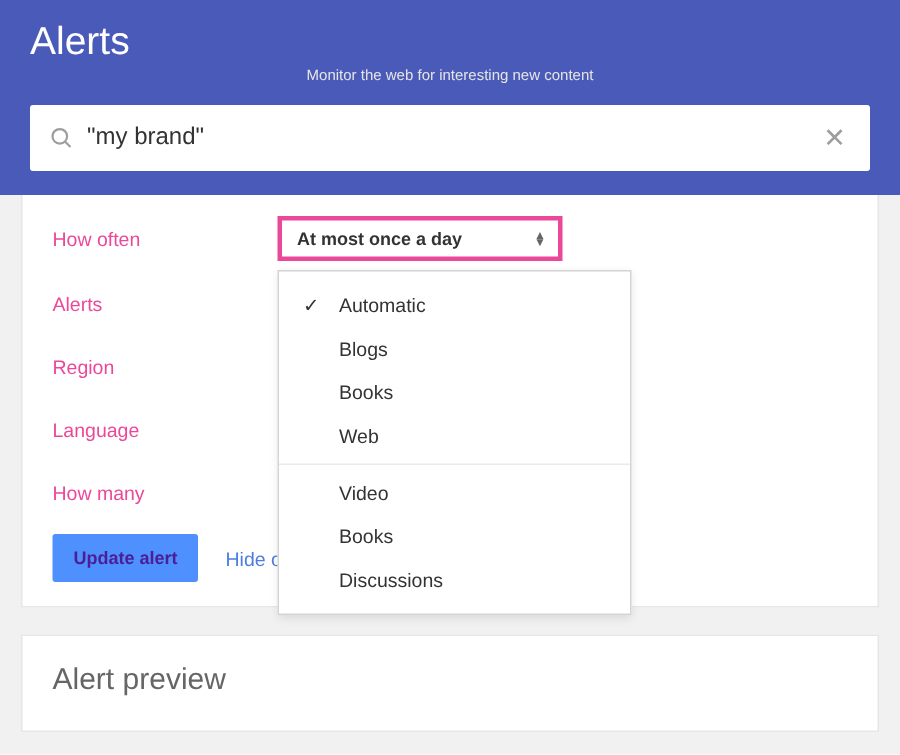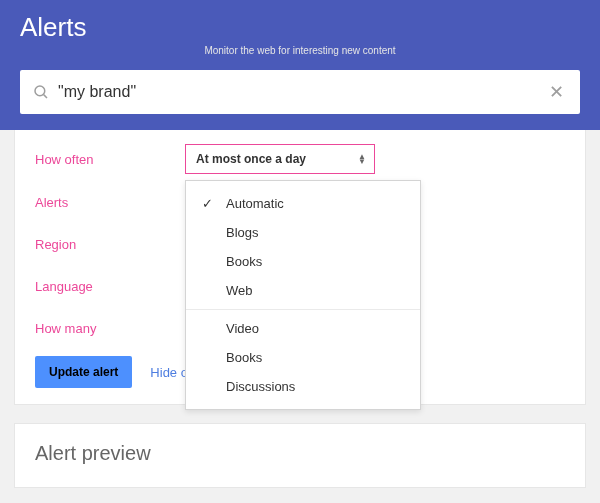--- a/index.html
+++ b/index.html
@@ -61,21 +61,21 @@
     min-height: 28px;
   }
   .form-label {
     width: 150px;
     font-size: 13px;
     color: #ec4899;
   }
   .select-box {
     width: 190px;
     height: 30px;
-    border: 1px solid #ec4899;
+    border: 3px solid #ec4899;
     background: #fff;
     display: flex;
     align-items: center;
     justify-content: space-between;
     padding: 0 8px 0 10px;
     font-size: 12px;
     font-weight: 700;
     color: #333;
     cursor: pointer;
   }
@@ -116,21 +116,21 @@
   }
 
   .actions {
     display: flex;
     align-items: center;
     gap: 18px;
     margin-top: 6px;
   }
   .btn-primary {
     background: #4d90fe;
-    color: #000000;
+    color: #4c1d95;
     border: none;
     padding: 9px 14px;
     font-size: 12px;
     font-weight: 700;
     cursor: pointer;
     border-radius: 2px;
   }
   .link-blue {
     color: #4d7de0;
     font-size: 13px;

